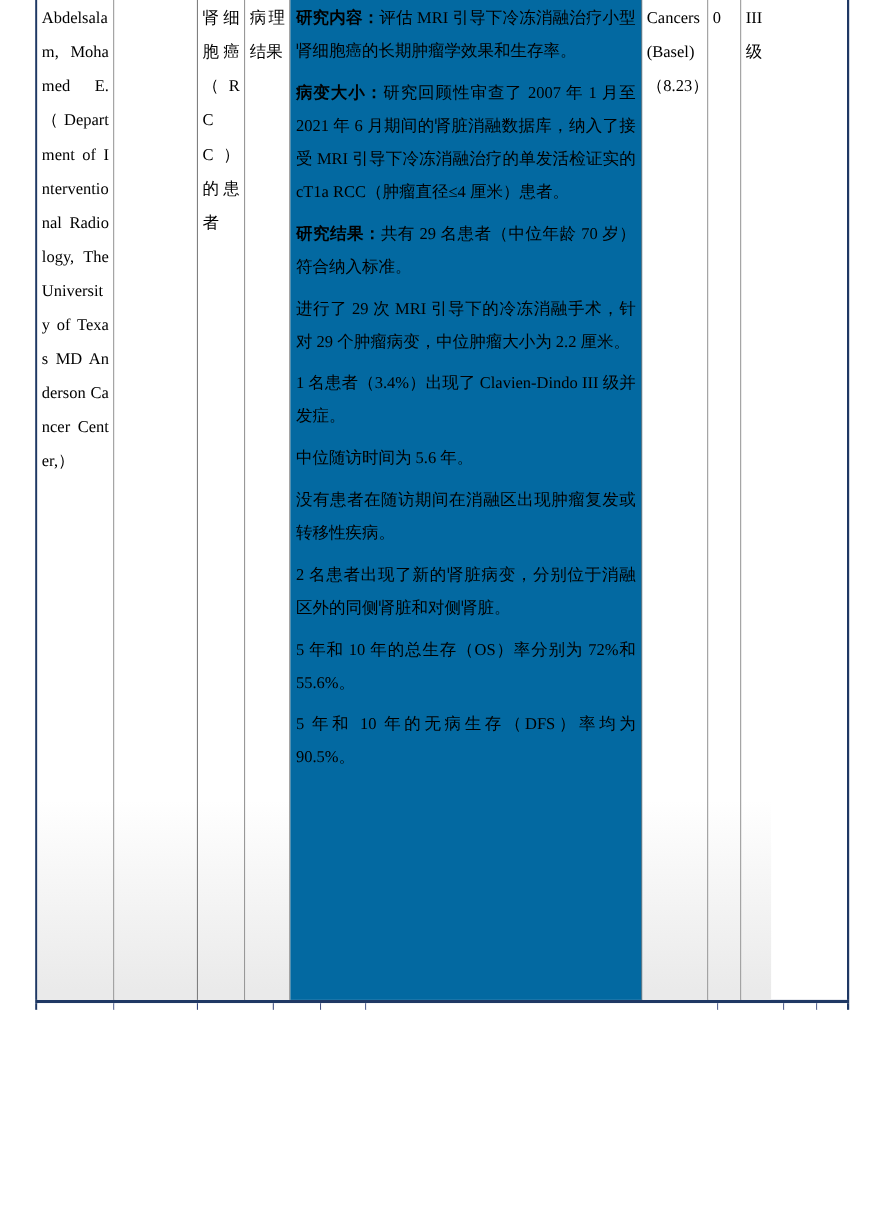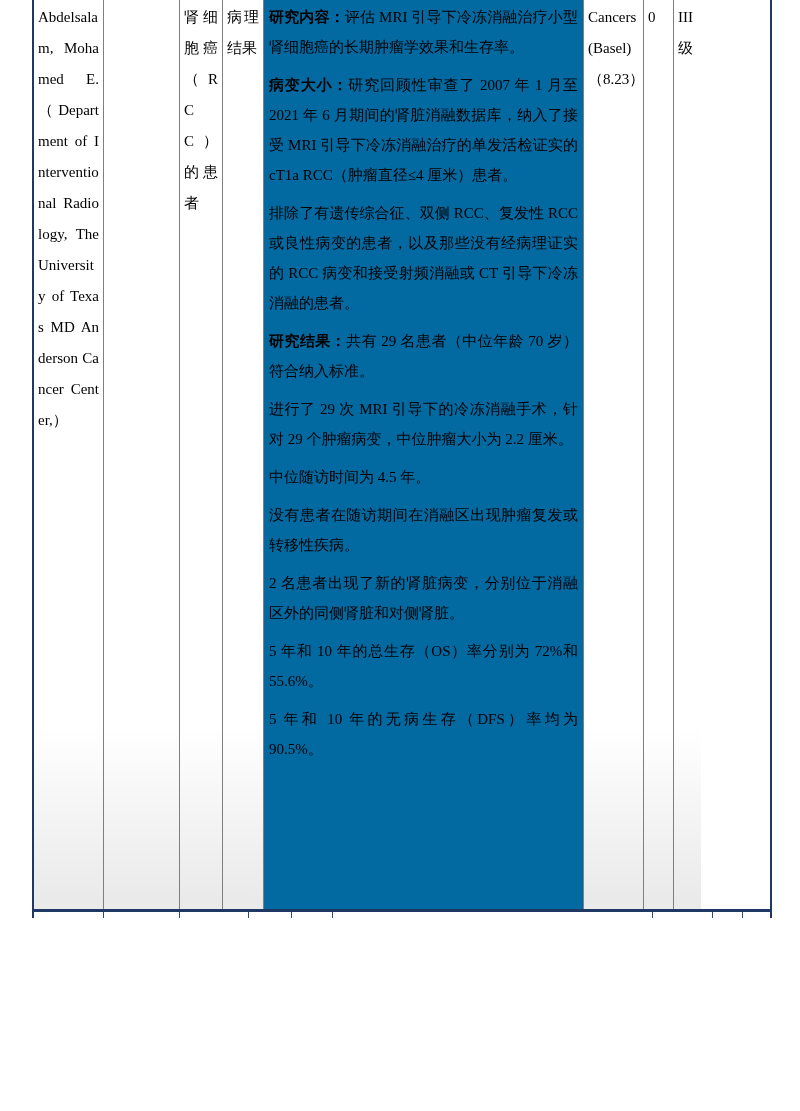--- a/index.html
+++ b/index.html
@@ -81,24 +81,24 @@
   <div class="ttable">
 
     <div class="trow main-row">
       <div class="cell c1 jbreak">Abdelsalam, Mohamed E.（Department of Interventional Radiology, The University of Texas MD Anderson Cancer Center,）</div>
       <div class="cell c2"></div>
       <div class="cell c4 cjk-justify">肾细胞癌（RCC）的患者</div>
       <div class="cell c5 cjk-justify">病理结果</div>
       <div class="cell c6">
           <p><b>研究内容：</b><span>评估 MRI 引导下冷冻消融治疗小型肾细胞癌的长期肿瘤学效果和生存率。</span></p>
           <p><b>病变大小：</b><span>研究回顾性审查了 2007 年 1 月至 2021 年 6 月期间的肾脏消融数据库，纳入了接受 MRI 引导下冷冻消融治疗的单发活检证实的 cT1a RCC（肿瘤直径≤4 厘米）患者。</span></p>
-          <p><span>排除了有遗传综合征、双侧 RCC、复发性 RCC 或良性病变的患者，以及那些没有经病理证实的 RCC 病变和接受射频消融或 CT 引导下冷冻消融的患者。</span></p>
           <p><b>研究结果：</b><span>共有 29 名患者（中位年龄 70 岁）符合纳入标准。</span></p>
           <p><span>进行了 29 次 MRI 引导下的冷冻消融手术，针对 29 个肿瘤病变，中位肿瘤大小为 2.2 厘米。</span></p>
-          <p><span>中位随访时间为 4.5 年。</span></p>
+          <p><span>1 名患者（3.4%）出现了 Clavien-Dindo III 级并发症。</span></p>
+          <p><span>中位随访时间为 5.6 年。</span></p>
           <p><span>没有患者在随访期间在消融区出现肿瘤复发或转移性疾病。</span></p>
           <p><span>2 名患者出现了新的肾脏病变，分别位于消融区外的同侧肾脏和对侧肾脏。</span></p>
           <p><span>5 年和 10 年的总生存（OS）率分别为 72%和 55.6%。</span></p>
           <p><span>5 年和 10 年的无病生存（DFS）率均为 90.5%。</span></p>
         </div>
       <div class="cell c7">Cancers (Basel)（8.23）</div>
       <div class="cell c8">0</div>
       <div class="cell c9">III 级</div>
     </div>
 

